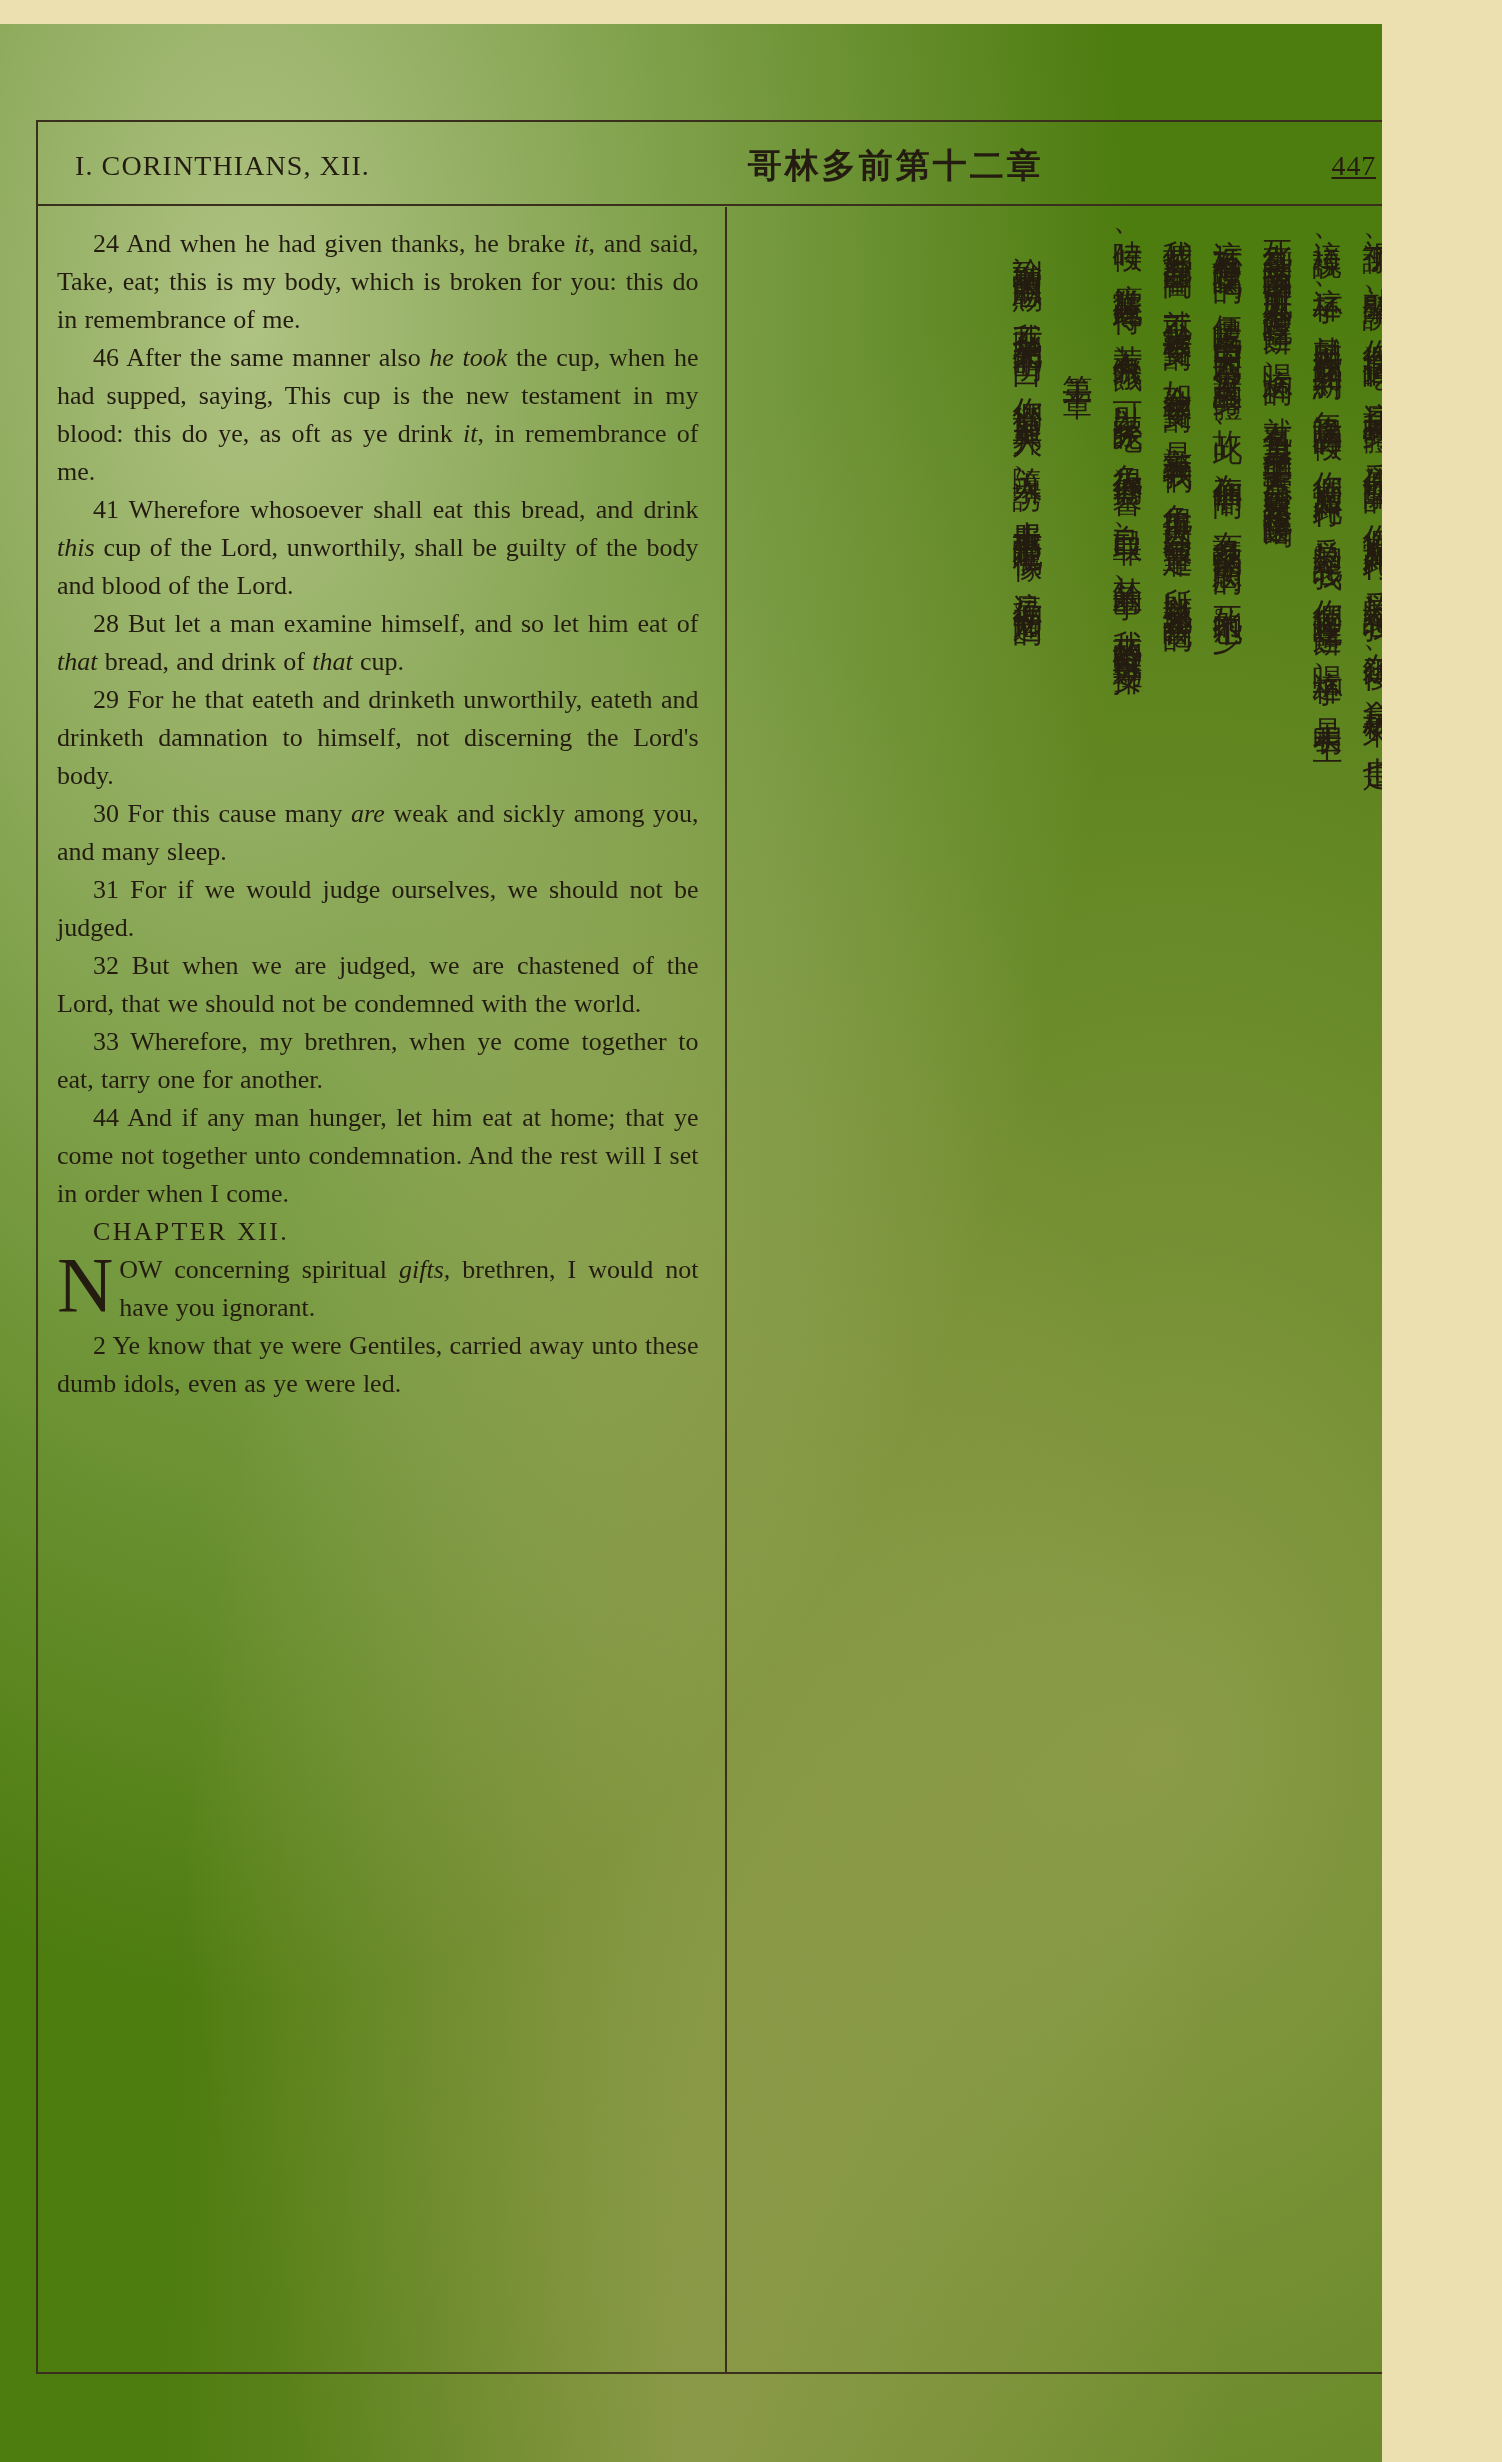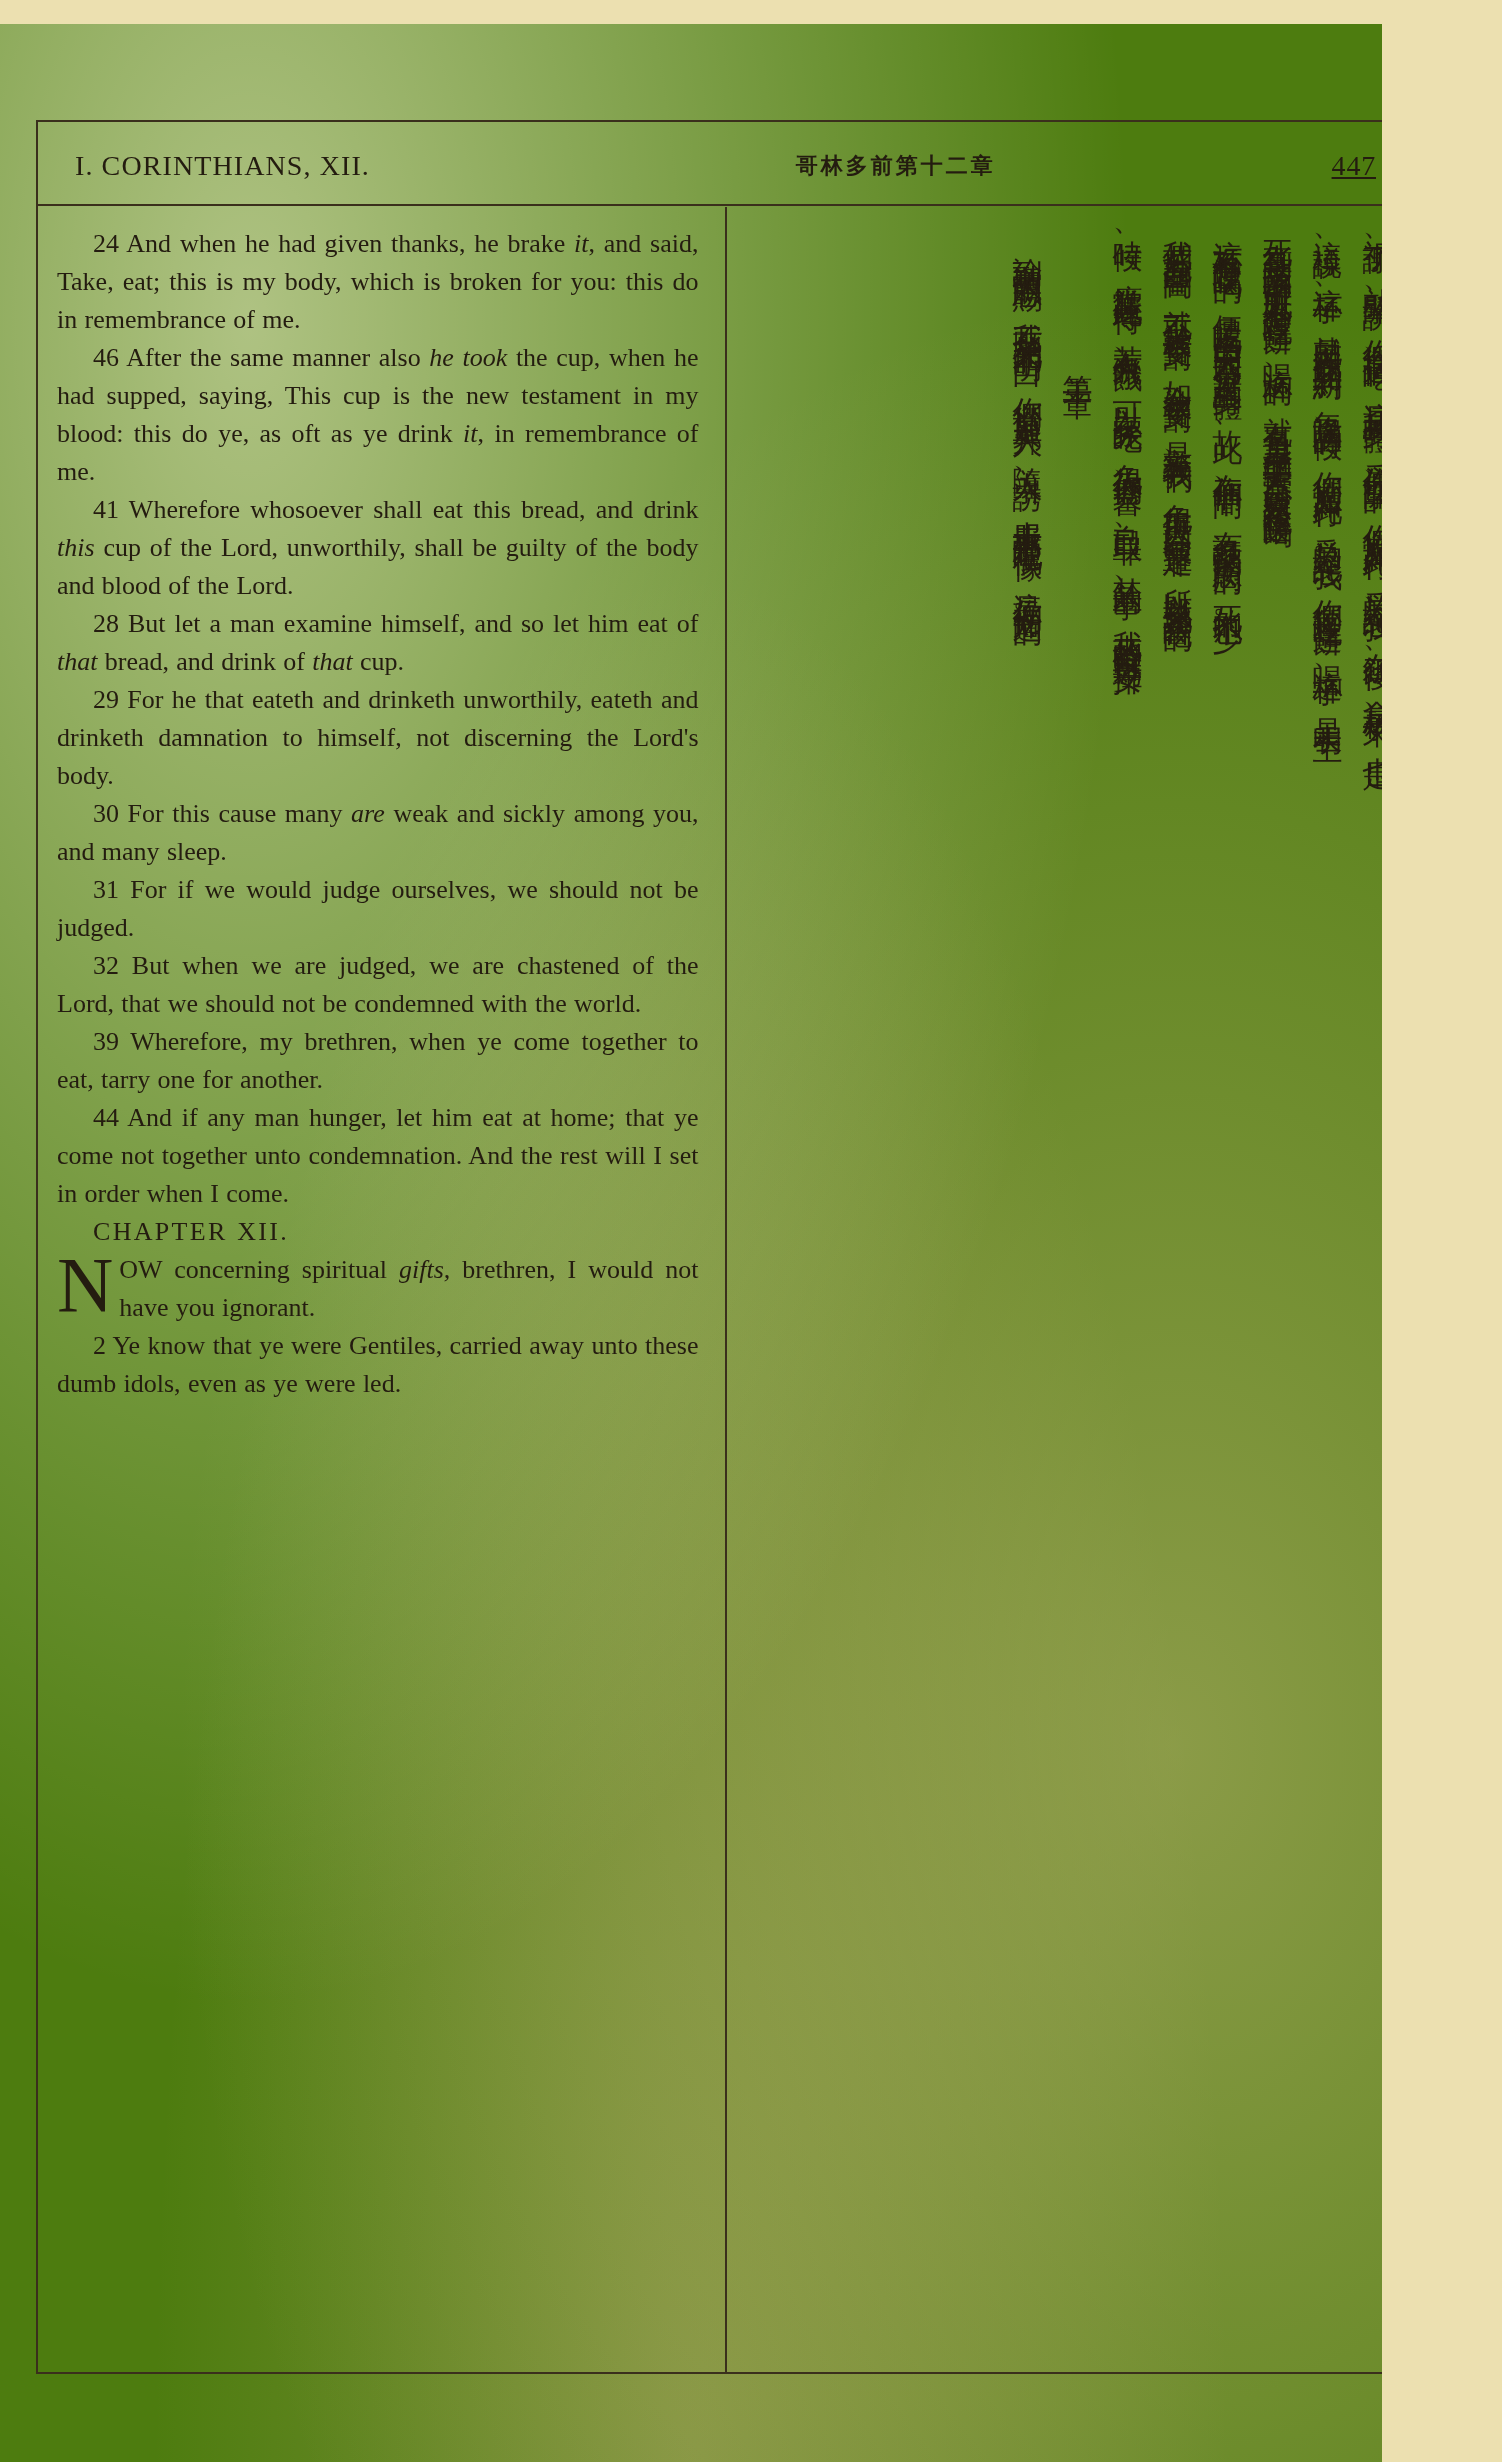--- a/index.html
+++ b/index.html
@@ -60,21 +60,21 @@
     align-items: center;
     justify-content: space-between;
   }
   #running-head-left {
     font-size: 28px;
     letter-spacing: 1.1px;
     white-space: nowrap;
   }
   #running-head-center {
     font-family: "DejaVu Sans", sans-serif;
-    font-size: 22px;
+    font-size: 34px;
     font-weight: bold;
     letter-spacing: 3px;
     white-space: nowrap;
     margin-left: 90px;
   }
   #running-head-right {
     font-size: 28px;
     letter-spacing: 0.8px;
     text-decoration: underline;
   }
@@ -189,21 +189,21 @@
 
   <div id="english-column">
     <p><span class="vn">24</span> And when he had given thanks, he brake <span class="it">it</span>, and said, Take, eat; this is my body, which is broken for you: this do in remembrance of me.</p>
     <p><span class="vn">46</span> After the same manner also <span class="it">he took</span> the cup, when he had supped, saying, This cup is the new testament in my blood: this do ye, as oft as ye drink <span class="it">it</span>, in remembrance of me.</p>
     <p><span class="vn">41</span> Wherefore whosoever shall eat this bread, and drink <span class="it">this</span> cup of the Lord, unworthily, shall be guilty of the body and blood of the Lord.</p>
     <p><span class="vn">28</span> But let a man examine himself, and so let him eat of <span class="it">that</span> bread, and drink of <span class="it">that</span> cup.</p>
     <p><span class="vn">29</span> For he that eateth and drinketh unworthily, eateth and drinketh damnation to himself, not discerning the Lord's body.</p>
     <p><span class="vn">30</span> For this cause many <span class="it">are</span> weak and sickly among you, and many sleep.</p>
     <p><span class="vn">31</span> For if we would judge ourselves, we should not be judged.</p>
     <p><span class="vn">32</span> But when we are judged, we are chastened of the Lord, that we should not be condemned with the world.</p>
-    <p><span class="vn">39</span> Wherefore, my brethren, when ye come together to eat, tarry one for another.</p>
+    <p><span class="vn">33</span> Wherefore, my brethren, when ye come together to eat, tarry one for another.</p>
     <p><span class="vn">44</span> And if any man hunger, let him eat at home; that ye come not together unto condemnation. And the rest will I set in order when I come.</p>
 
     <p id="chapter-heading">CHAPTER XII.</p>
 
     <p class="dropcap-para"><span class="dropcap">N</span>OW concerning spiritual <span class="it">gifts,</span> brethren, I would not have you ignorant.</p>
 
     <p><span class="vn">2</span> Ye know that ye were Gentiles, carried away unto these dumb idols, even as ye were led.</p>
   </div>
 
   <div id="chinese-column">

